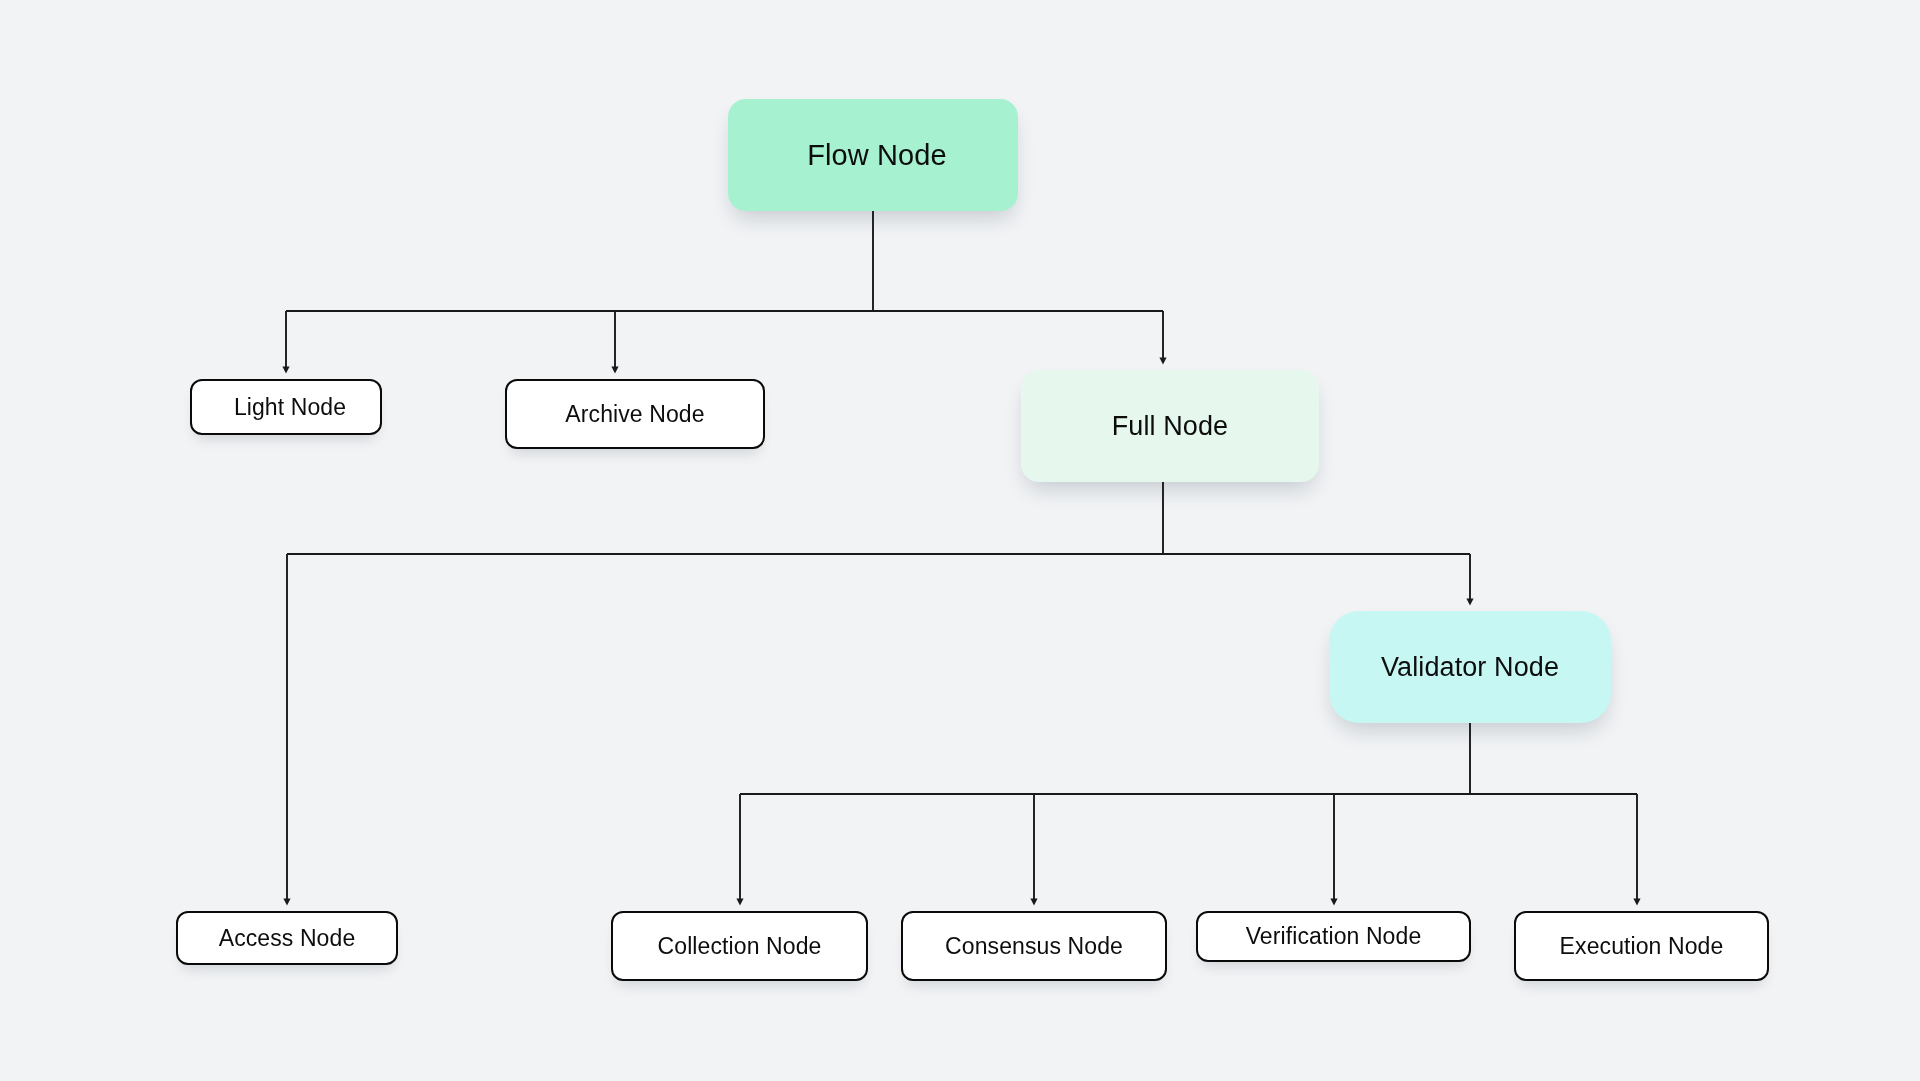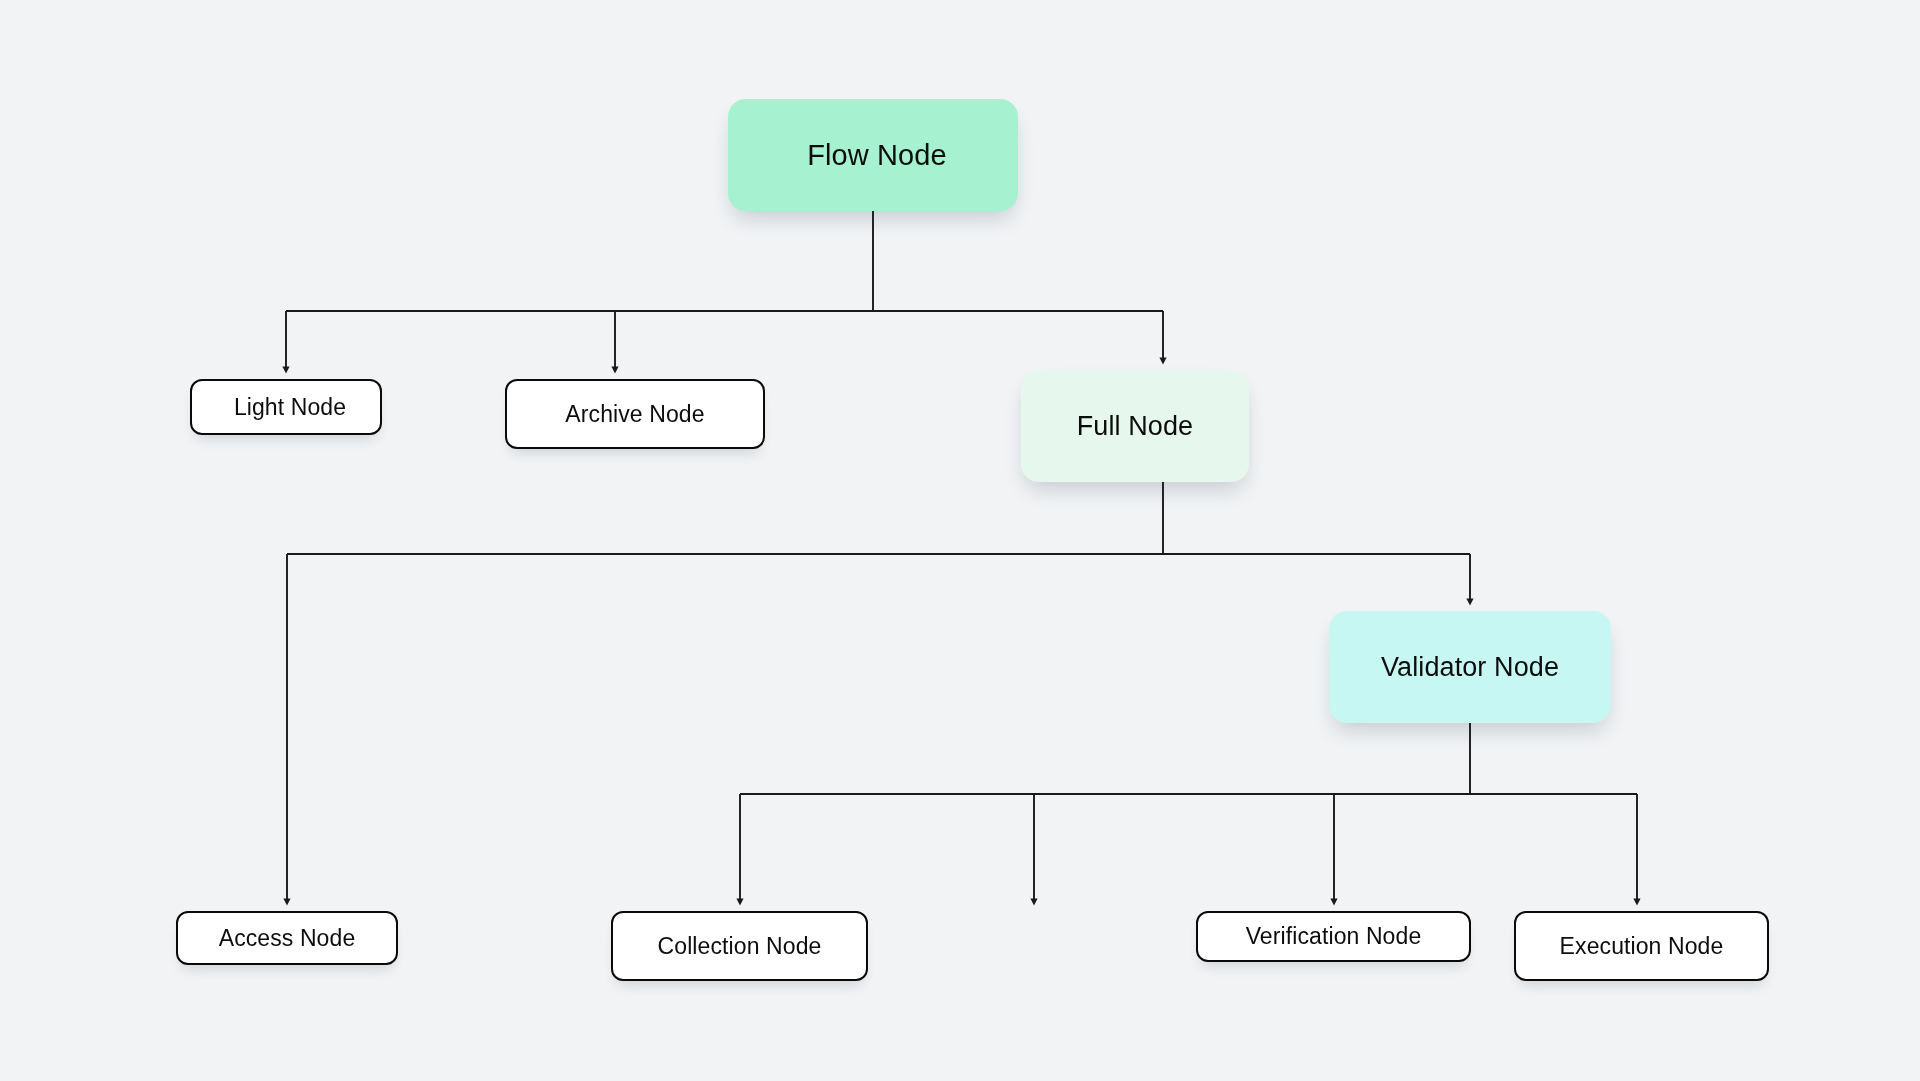--- a/index.html
+++ b/index.html
@@ -62,21 +62,21 @@
   .node.mid-full {
     background: #e6f8ee;
     font-size: 27px;
     font-weight: 400;
     border-radius: 18px;
   }
   .node.mid-validator {
     background: #c6f7f2;
     font-size: 27px;
     font-weight: 400;
-    border-radius: 18px;
+    border-radius: 30px;
   }
   .node-label {
     display: block;
     pointer-events: none;
   }
 </style>
 </head>
 <body>
 
 <div id="diagram-root">
@@ -123,36 +123,39 @@
   </div>
 
   <div class="node leaf" style="left:190px; top:379px; width:192px; height:56px;padding-left:8px;">
     <span class="node-label">Light Node</span>
   </div>
 
   <div class="node leaf" style="left:505px; top:379px; width:260px; height:70px;">
     <span class="node-label">Archive Node</span>
   </div>
 
-  <div class="node filled mid-full" style="left:1021px; top:370px; width:228px; height:112px;">
+  <div class="node filled mid-full" style="left:1021px; top:370px; width:298px; height:112px;">
     <span class="node-label">Full Node</span>
   </div>
 
   <div class="node filled mid-validator" style="left:1329px; top:611px; width:282px; height:112px;">
     <span class="node-label">Validator Node</span>
   </div>
 
   <div class="node leaf" style="left:176px; top:911px; width:222px; height:54px;">
     <span class="node-label">Access Node</span>
   </div>
 
   <div class="node leaf" style="left:611px; top:911px; width:257px; height:70px;">
     <span class="node-label">Collection Node</span>
   </div>
 
+  <div class="node leaf" style="left:901px; top:911px; width:266px; height:70px;">
+    <span class="node-label">Consensus Node</span>
+  </div>
 
   <div class="node leaf" style="left:1196px; top:911px; width:275px; height:51px;">
     <span class="node-label">Verification Node</span>
   </div>
 
   <div class="node leaf" style="left:1502px; top:911px; width:255px; height:70px;margin-left:12px;">
     <span class="node-label">Execution Node</span>
   </div>
 
 </div>

